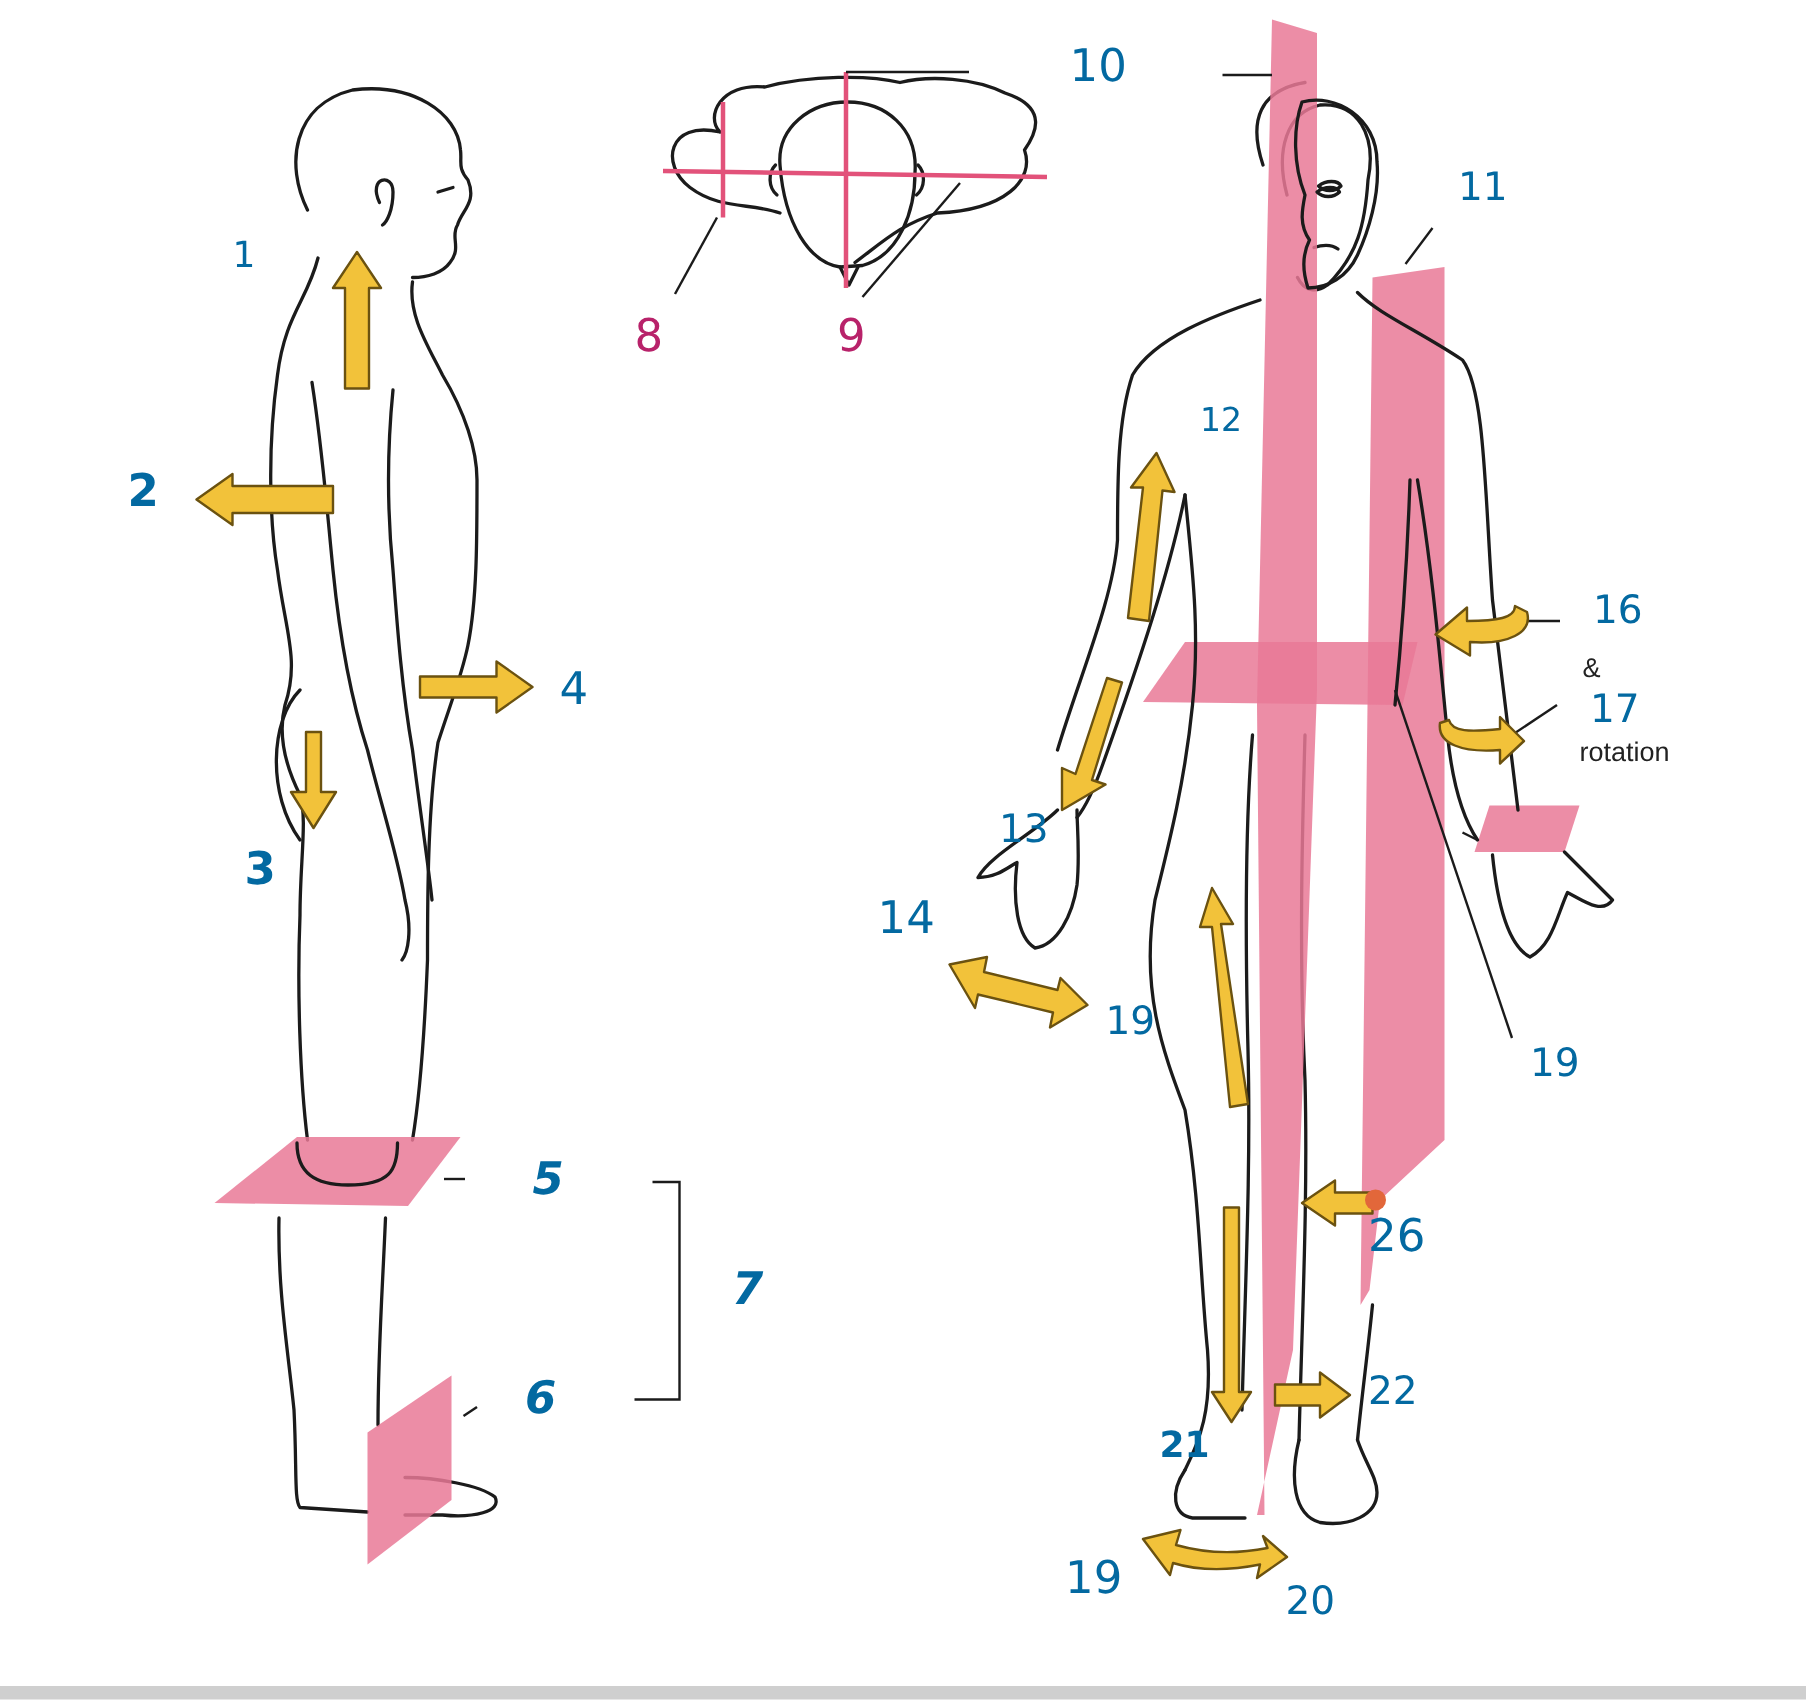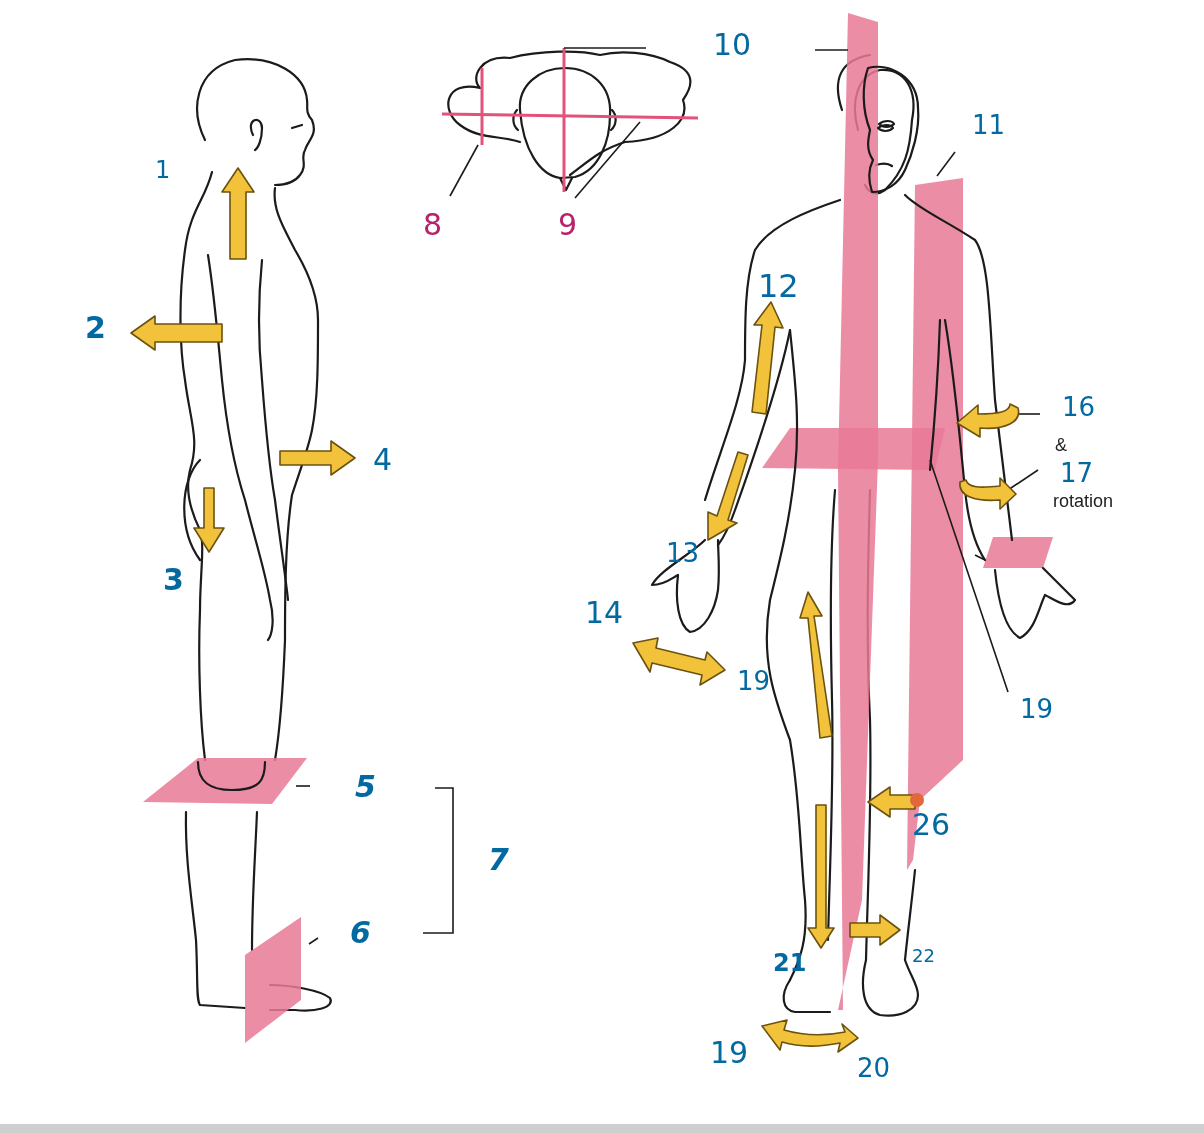--- a/index.html
+++ b/index.html
@@ -131,28 +131,28 @@
 <div class="lbl red bold" style="left:85px;top:313px;">2</div>
 <div class="lbl red bold" style="left:163px;top:565px;">3</div>
 <div class="lbl red" style="left:373px;top:445px;">4</div>
 <div class="lbl red bold" style="left:355px;top:772px;font-style:italic;">5</div>
 <div class="lbl red bold" style="left:350px;top:918px;font-style:italic;">6</div>
 <div class="lbl red bold" style="left:488px;top:845px;font-style:italic;">7</div>
 <div class="lbl magenta" style="left:423px;top:210px;">8</div>
 <div class="lbl magenta" style="left:558px;top:210px;">9</div>
 <div class="lbl red" style="left:713px;top:30px;">10</div>
 <div class="lbl red" style="left:972px;top:112px;font-size:26px;">11</div>
-<div class="lbl red" style="left:758px;top:270px;font-size:32px;text-align:right;">12</div>
+<div class="lbl red" style="left:800px;top:270px;font-size:22px;text-align:right;">12</div>
 <div class="lbl red" style="left:666px;top:540px;font-size:26px;">13</div>
 <div class="lbl red" style="left:585px;top:598px;">14</div>
 <div class="lbl red" style="left:737px;top:668px;font-size:26px;">19</div>
 <div class="lbl red" style="left:1062px;top:394px;font-size:26px;">16</div>
 <div class="lbl print" style="left:1055px;top:436px;">&amp;</div>
 <div class="lbl red" style="left:1060px;top:460px;font-size:26px;">17</div>
 <div class="lbl print" style="left:1053px;top:492px;">rotation</div>
 <div class="lbl red" style="left:1020px;top:696px;font-size:26px;">19</div>
 <div class="lbl red" style="left:710px;top:1010px;margin-top:28px;">19</div>
 <div class="lbl red" style="left:857px;top:1055px;font-size:26px;">20</div>
 <div class="lbl red" style="left:773px;top:951px;font-size:24px;font-weight:bold;">21</div>
-<div class="lbl red" style="left:912px;top:915px;font-size:18px;margin-top:32px;">22</div>
+<div class="lbl red" style="left:912px;top:915px;font-size:26px;">22</div>
 <div class="lbl red" style="left:912px;top:810px;font-size:30px;">26</div>
 
 <div class="footer-bar"></div>
 
 </body></html>

